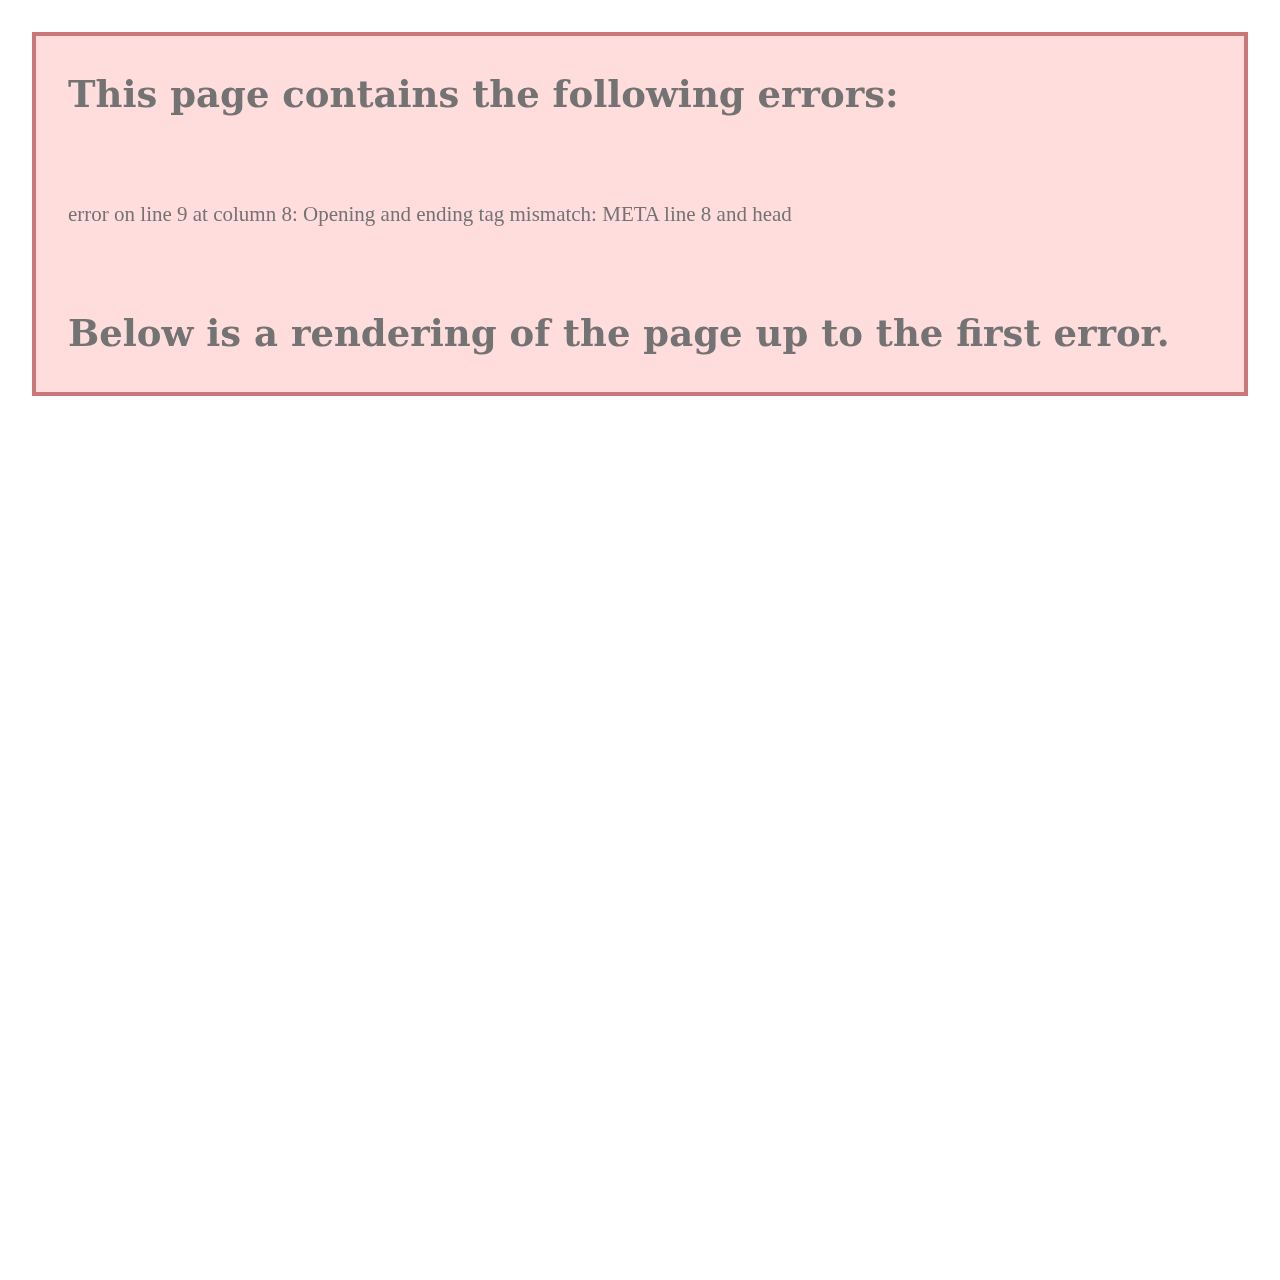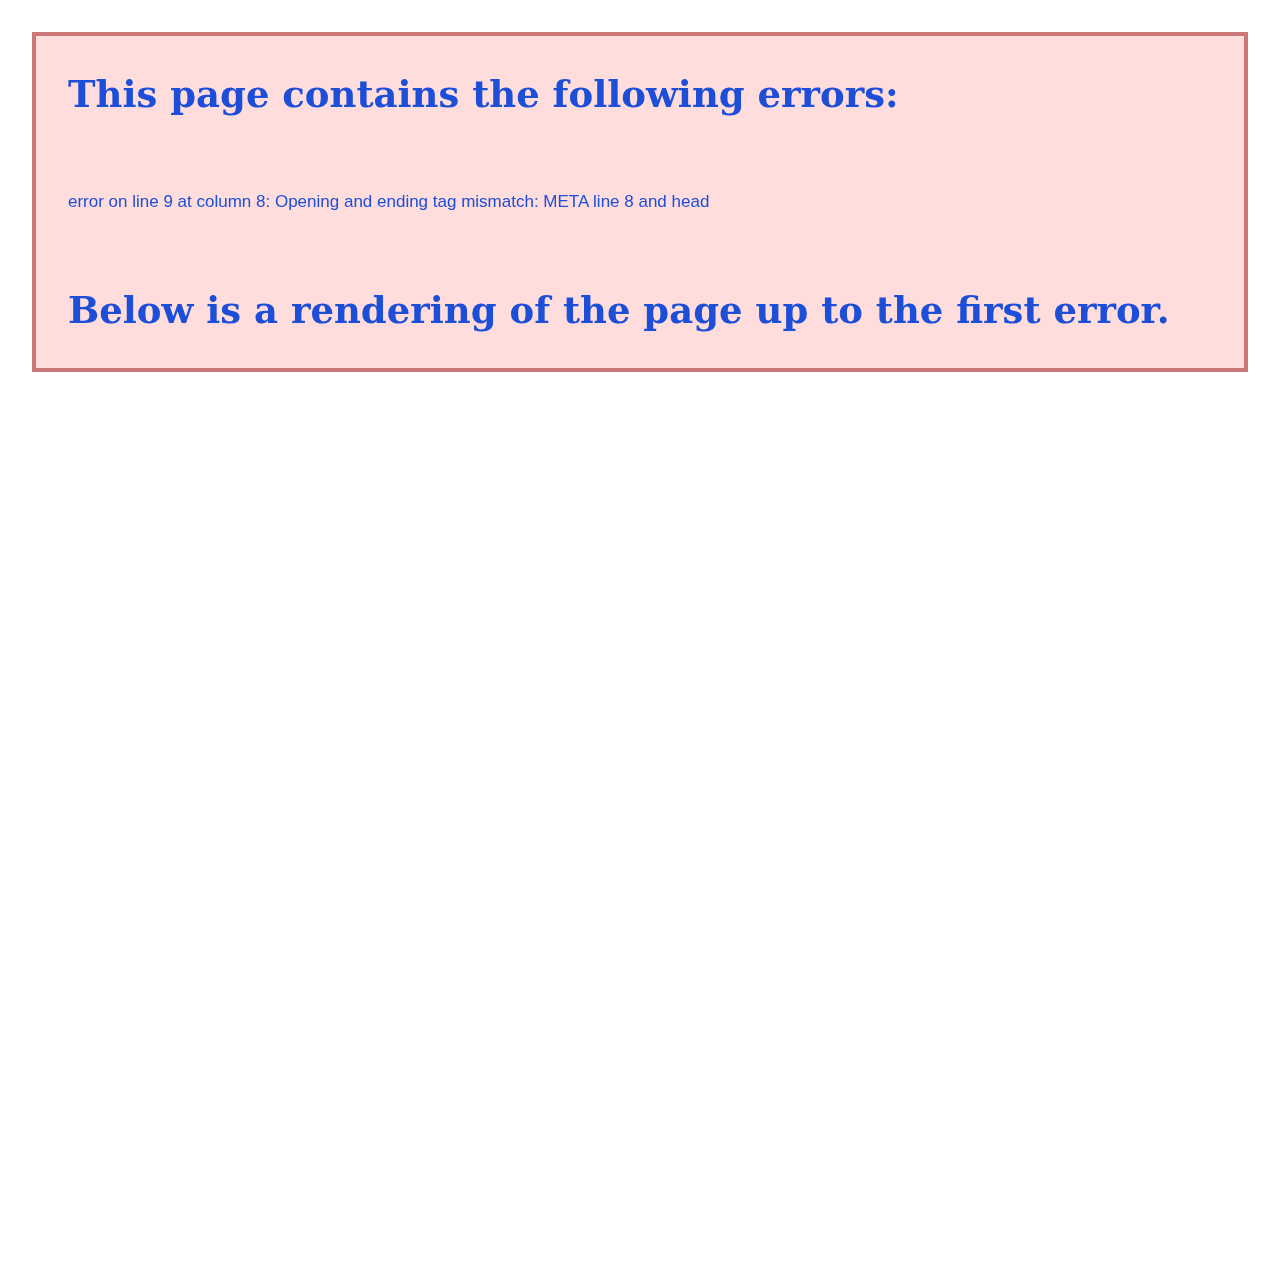--- a/index.html
+++ b/index.html
@@ -11,34 +11,34 @@
   body {
     width: 1280px;
     min-height: 1280px;
     color: #000000;
     font-family: "Liberation Serif", serif;
   }
   .error-box {
     margin: 32px;
     border: 4px solid #c77;
     background-color: #fdd;
-    color: #1d4ed8;
+    color: #737373;
     padding: 0 32px;
   }
   .error-heading {
     font-family: "DejaVu Serif", serif;
     font-weight: bold;
     font-size: 37px;
     line-height: 1.15;
     margin: 37px 0;
     white-space: nowrap;
   }
   .error-lines {
-    font-family: Liberation Sans, sans-serif;
-    font-size: 17px;
+    font-family: Liberation Serif, serif;
+    font-size: 21px;
     line-height: 1.17;
     white-space: pre;
     margin: 37px 0;
     overflow: visible;
   }
   .error-line {
     white-space: pre;
   }
 </style>
 </head>

